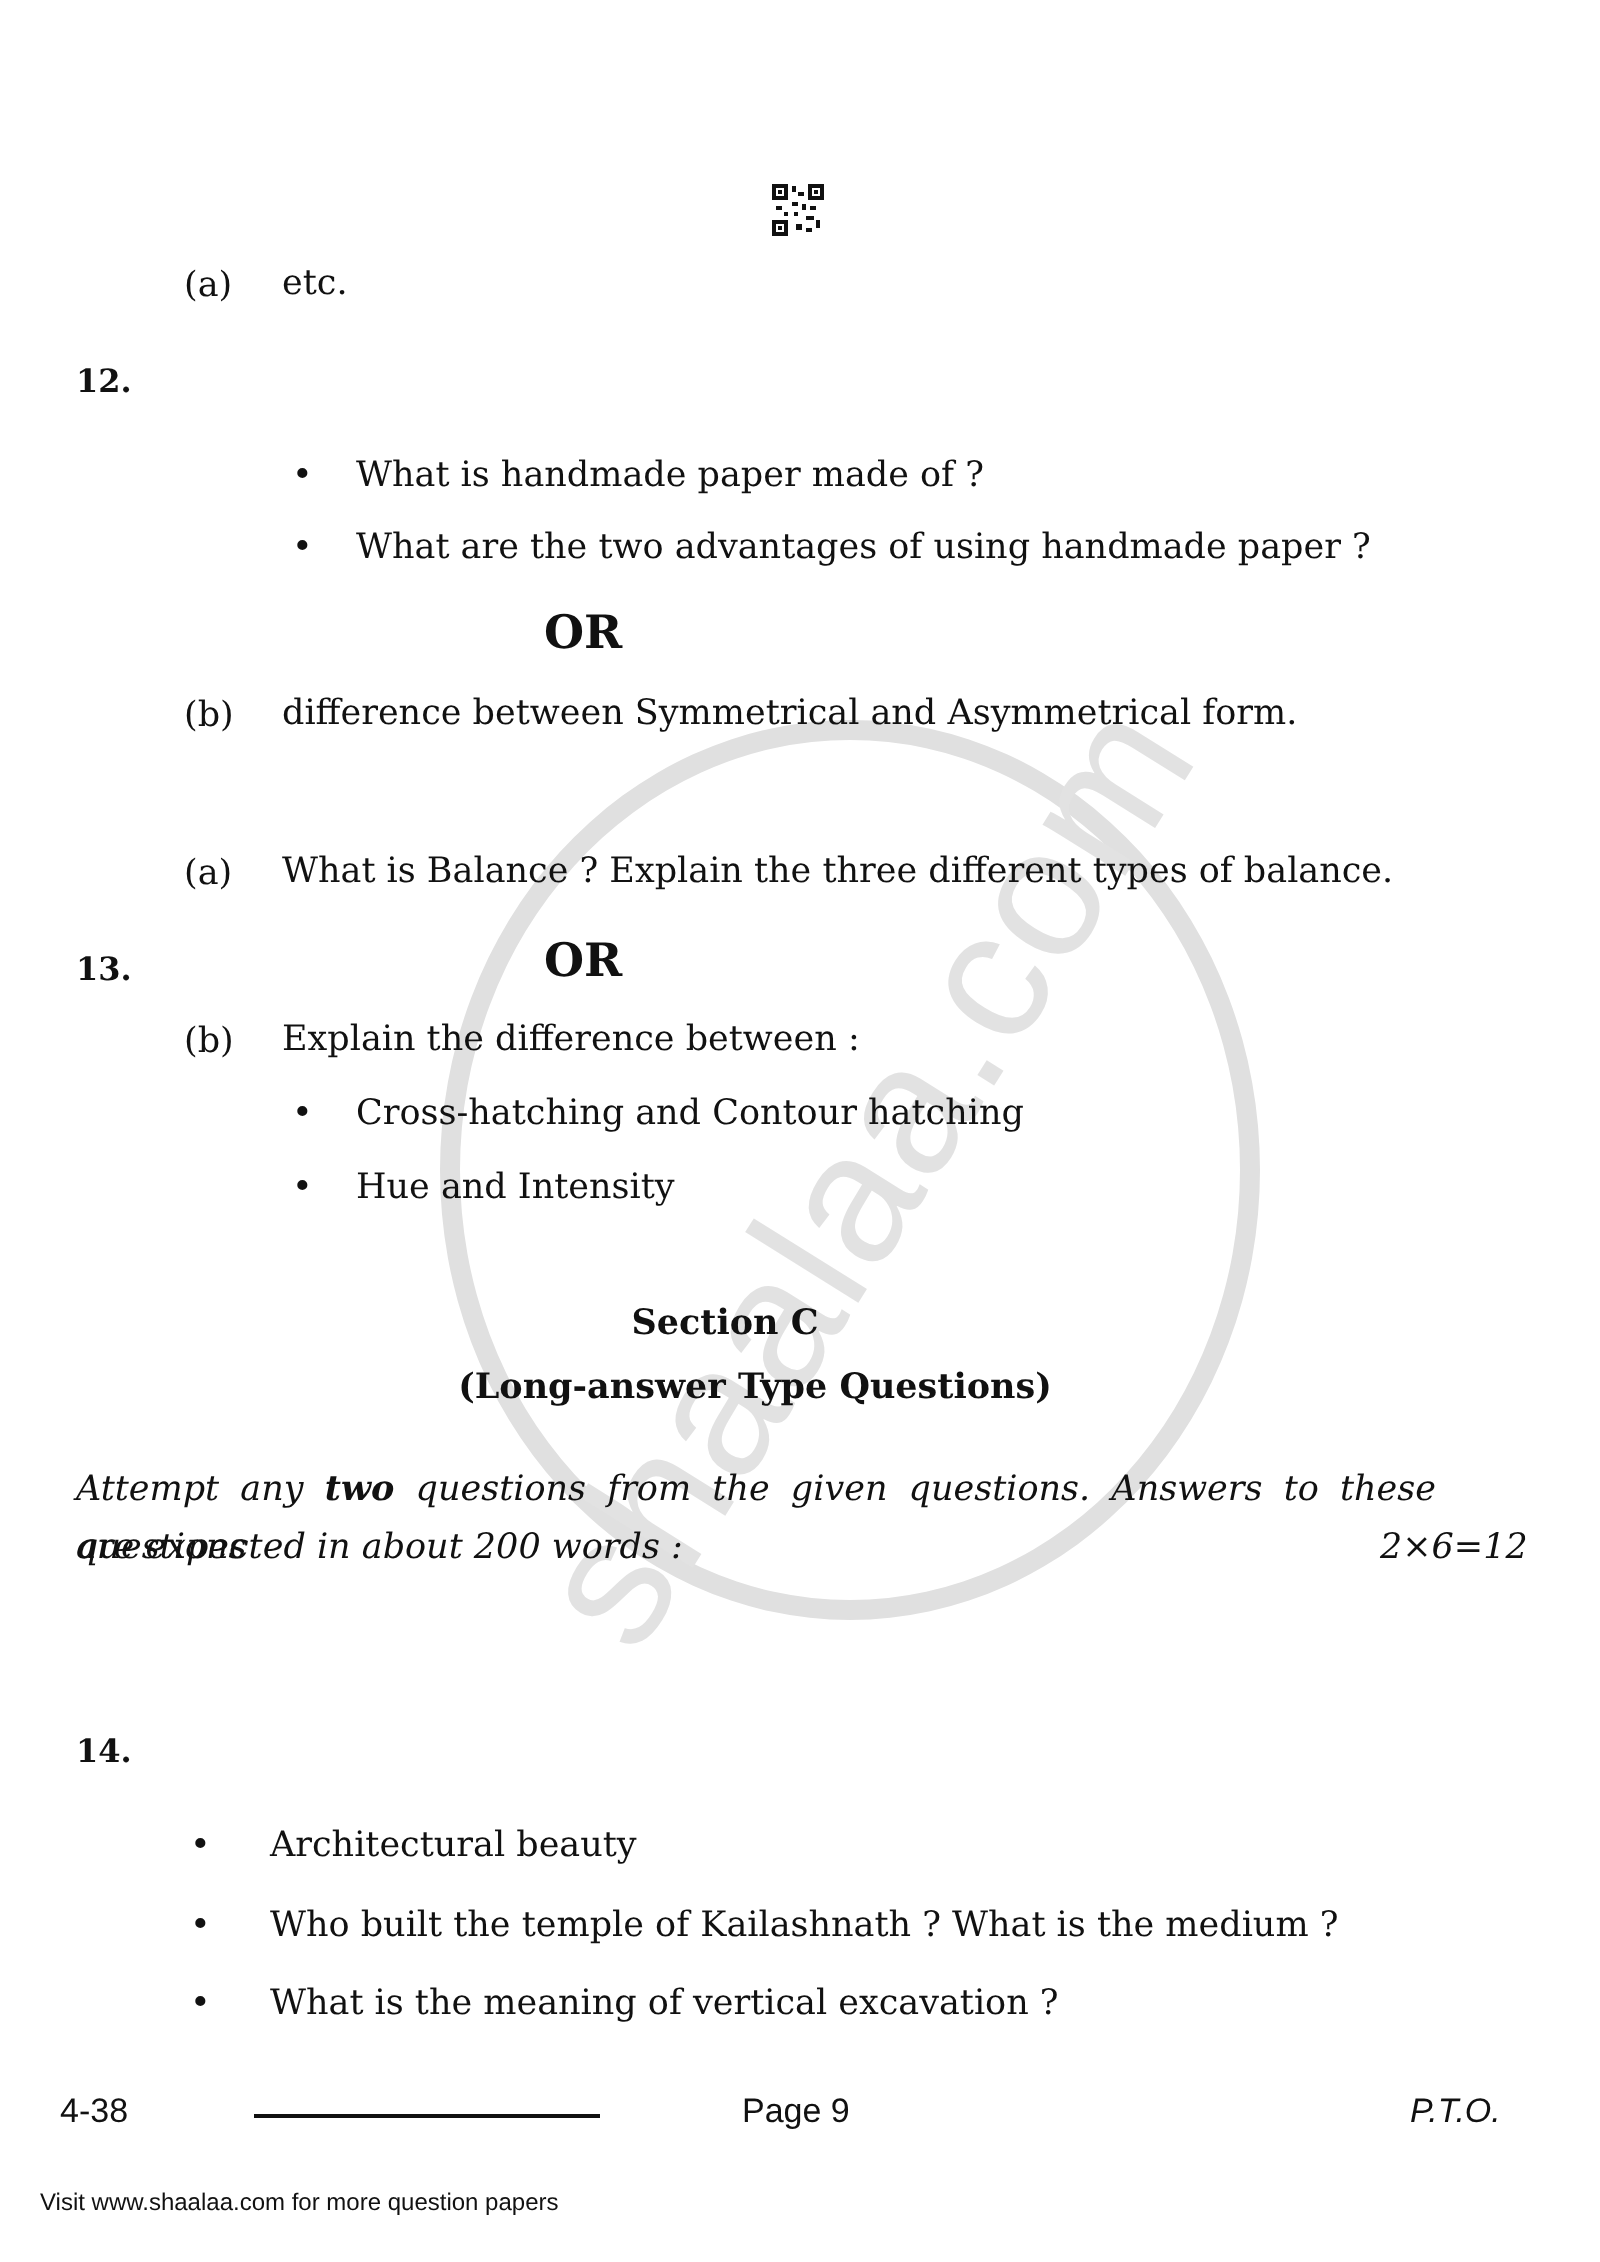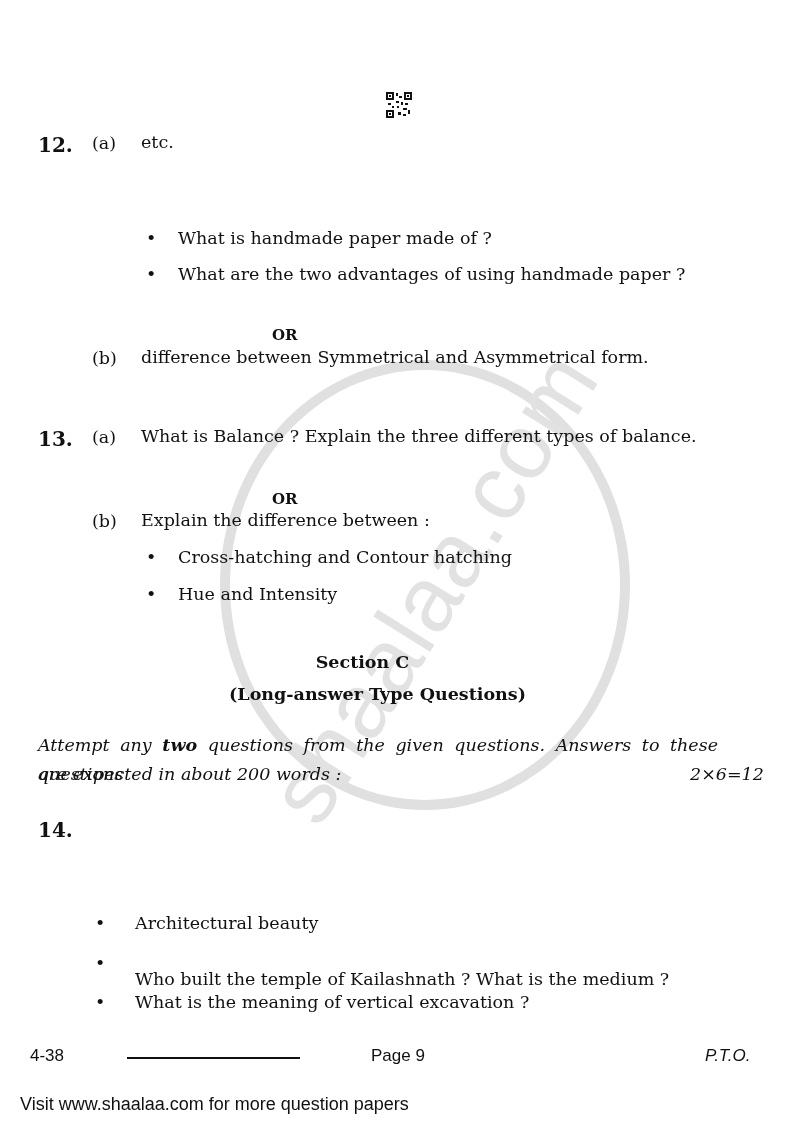--- a/index.html
+++ b/index.html
@@ -3,24 +3,24 @@
   <meta charset="utf-8">
   <style>
     html, body { margin: 0; padding: 0; background: #ffffff; }
     body {
       width: 800px; height: 1131px; position: relative; overflow: hidden;
       font-family: "DejaVu Serif", "Liberation Serif", serif;
       color: #111;
     }
     .abs { position: absolute; }
     .txt { font-size: 17.5px; line-height: 29px; }
-    .qno { font-weight: bold; font-size: 20px; }
+    .qno { font-weight: bold; font-size: 16px; margin-top: 48px; }
     .sub { font-size: 17.5px; }
     .bullet { font-size: 17.5px; }
-    .or { font-weight: bold; font-size: 15px; margin-top: 23px; }
+    .or { font-weight: bold; font-size: 23px; }
     .just { text-align: justify; text-align-last: left; }
     .center { text-align: center; }
     .italic { font-style: italic; }
     .footer { font-family: "Liberation Sans", sans-serif; font-size: 17px; }
     .watermark-circle {
       position: absolute; left: 220px; top: 360px; width: 410px; height: 450px;
       border: 10px solid #e0e0e0; border-radius: 50%; box-sizing: border-box;
       z-index: 0;
     }
     .watermark-text {
@@ -103,22 +103,22 @@
   </div>
   <div class="abs txt italic" style="left:38px; top:760px;">are expected in about 200 words :</div>
   <div class="abs txt italic" style="left:690px; top:760px;">2×6=12</div>
 
   <div class="abs qno" style="left:38px; top:818px;">14.</div>
   <div class="abs txt" style="left:92px; top:812px; width:627px;">
   </div>
   <div class="abs bullet" style="left:95px; top:913px;">•</div>
   <div class="abs txt" style="left:135px; top:909px;">Architectural beauty</div>
   <div class="abs bullet" style="left:95px; top:953px;">•</div>
-  <div class="abs txt" style="left:135px; top:949px;margin-top:16px;">Who built the temple of Kailashnath ? What is the medium ?</div>
+  <div class="abs txt" style="left:135px; top:949px;">Who built the temple of Kailashnath ? What is the medium ?</div>
   <div class="abs bullet" style="left:95px; top:992px;">•</div>
   <div class="abs txt" style="left:135px; top:988px;">What is the meaning of vertical excavation ?</div>
 
   <div class="abs footer" style="left:30px; top:1046px;">4-38</div>
   <div class="rule"></div>
   <div class="abs footer" style="left:371px; top:1046px;">Page 9</div>
   <div class="abs footer" style="left:705px; top:1046px; font-style:italic;">P.T.O.</div>
-  <div class="abs footer" style="left:20px; top:1094px; font-size:18px;">Visit www.shaalaa.com for more question papers</div>
+  <div class="abs footer" style="left:20px; top:1094px; font-size:12px;">Visit www.shaalaa.com for more question papers</div>
 </div>
 
 </body></html>

